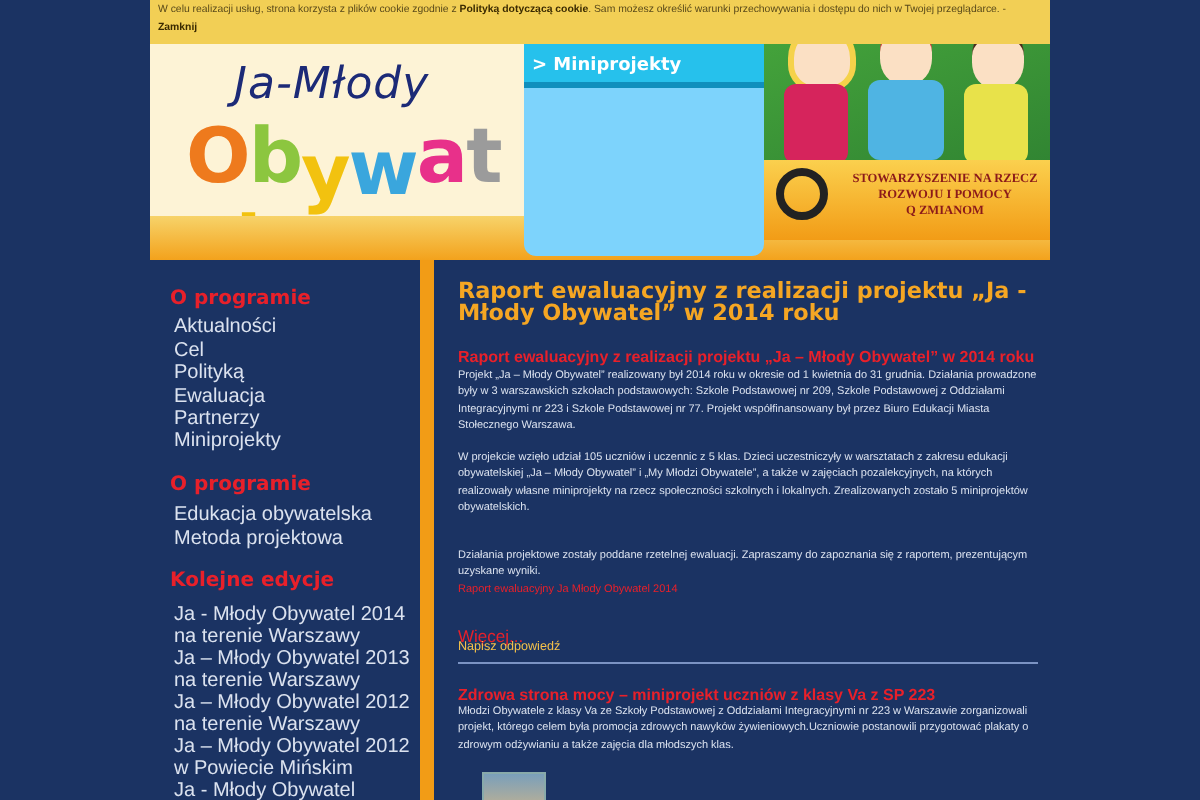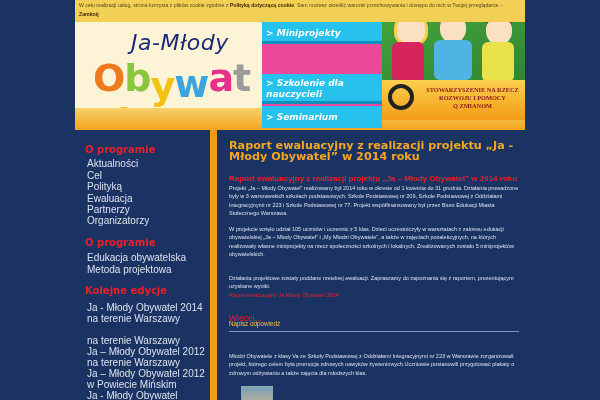--- a/index.html
+++ b/index.html
@@ -1,25 +1,25 @@
 <!DOCTYPE html>
 <html><head>
 <meta charset="utf-8">
 <style>
   html, body { margin:0; padding:0; }
   body { width:600px; height:400px; overflow:hidden; background:#1b3363; font-family:"Liberation Sans", sans-serif; position:relative; }
   .cookie { position:absolute; left:75px; top:0; width:450px; height:22px; background:#f2cf55; font-size:5.2px; color:#5a4a1a; padding:1px 4px; box-sizing:border-box; line-height:9px; z-index:3; }
   .cookie b { color:#3a2a00; }
   .header { position:absolute; left:75px; top:0; width:450px; height:130px; background:#fdf3d6; overflow:hidden; }
   .logo { position:absolute; left:0; top:22px; width:185px; height:100px; }
-  .logo .l1 { position:absolute; left:42px; top:8px; font-family:"DejaVu Sans", sans-serif; font-size:22px; color:#1c2a77; font-style:italic; letter-spacing:0.5px;margin-left:14px; }
+  .logo .l1 { position:absolute; left:42px; top:8px; font-family:"DejaVu Sans", sans-serif; font-size:22px; color:#1c2a77; font-style:italic; letter-spacing:0.5px; }
   .logo .l2 { position:absolute; left:18px; top:34px; font-family:"DejaVu Sans", sans-serif; font-size:38px; font-weight:bold; letter-spacing:-1px; }
   .logo .l2 span { display:inline-block; }
   .swoosh { position:absolute; left:0; top:108px; width:450px; height:22px; background:linear-gradient(180deg,#f7d36a,#f3a21c); }
-  .nav { position:absolute; left:187px; top:10px; width:120px; height:118px; background:#ec4899; border-radius:0 0 6px 6px;font-style:italic; }
+  .nav { position:absolute; left:187px; top:10px; width:120px; height:118px; background:#7dd3fc; border-radius:0 0 6px 6px; }
   .nav .item { position:absolute; left:0; width:120px; height:22px; background:#26c1ec; color:#fff; font-family:"DejaVu Sans", sans-serif; font-size:9px; font-weight:bold; box-sizing:border-box; padding-left:4px; line-height:22px; border-bottom:3px solid #0f8fbd; }
   .hero { position:absolute; left:307px; top:8px; width:143px; height:102px; background:linear-gradient(160deg,#46a63c,#2c7d30); overflow:hidden; }
   .kid { position:absolute; border-radius:50% 50% 40% 40%; }
   .org { position:absolute; left:307px; top:80px; width:143px; height:40px; background:linear-gradient(180deg,#fbd04e,#f29c16); }
   .org .q { position:absolute; left:6px; top:4px; width:26px; height:26px; border:4px solid #222; border-radius:50%; box-sizing:border-box; font-size:0; }
   .org .txt { position:absolute; left:38px; top:6px; width:105px; font-family:"Liberation Serif", serif; font-size:6.3px; color:#8b1a1a; font-weight:bold; text-align:center; line-height:8px; }
   .sidebar { position:absolute; left:75px; top:130px; width:140px; height:270px; background:#1b3363; }
   .orange-bar { position:absolute; left:210px; top:130px; width:7px; height:270px; background:#f29c16; }
   .sec-title { position:absolute; left:10px; color:#e8202a; font-family:"DejaVu Sans", sans-serif; font-size:10px; font-weight:bold; }
   .side-link { position:absolute; left:12px; color:#dbe2ef; font-size:10px; }
@@ -55,58 +55,58 @@
   <div class="org">
     <div class="q"></div>
     <div class="txt">
       <div>STOWARZYSZENIE NA RZECZ</div>
       <div>ROZWOJU I POMOCY</div>
       <div>Q ZMIANOM</div>
     </div>
   </div>
   <div class="nav">
     <div class="item" style="top:12px">&gt; Miniprojekty</div>
-    <div class="item" style="top:64px;height:30px;line-height:11px;padding-top:4px">&gt; Szkolenie dla nauczycieli</div>
-    <div class="item" style="top:96px;border-bottom:none">&gt; Seminarium</div>
   </div>
 </div>
 
 <div class="cookie">
   <span>W celu realizacji usług, strona korzysta z plików cookie zgodnie z </span><b>Polityką dotyczącą cookie</b><span>. Sam możesz określić warunki przechowywania i dostępu do nich w Twojej przeglądarce. - </span><b>Zamknij</b>
 </div>
 
 <div class="sidebar">
   <div class="sec-title" style="top:14px">O programie</div>
   <div class="side-link" style="top:28px">Aktualności</div>
   <div class="side-link" style="top:40px">Cel</div>
   <div class="side-link" style="top:51px">Polityką</div>
   <div class="side-link" style="top:63px">Ewaluacja</div>
   <div class="side-link" style="top:74px">Partnerzy</div>
-  <div class="side-link" style="top:85px">Organizatorzy</div>
+  <div class="side-link" style="top:85px">Miniprojekty</div>
   <div class="sec-title" style="top:107px">O programie</div>
   <div class="side-link" style="top:122px">Edukacja obywatelska</div>
   <div class="side-link" style="top:134px">Metoda projektowa</div>
   <div class="sec-title" style="top:155px">Kolejne edycje</div>
   <div class="side-link" style="top:172px">Ja - Młody Obywatel 2014</div>
   <div class="side-link" style="top:183px">na terenie Warszawy</div>
+  <div class="side-link" style="top:194px">Ja – Młody Obywatel 2013</div>
   <div class="side-link" style="top:205px">na terenie Warszawy</div>
   <div class="side-link" style="top:216px">Ja – Młody Obywatel 2012</div>
   <div class="side-link" style="top:227px">na terenie Warszawy</div>
   <div class="side-link" style="top:238px">Ja – Młody Obywatel 2012</div>
   <div class="side-link" style="top:249px">w Powiecie Mińskim</div>
   <div class="side-link" style="top:260px">Ja - Młody Obywatel 2010/2011</div>
 </div>
 
 <div class="orange-bar"></div>
 
 <div class="main">
   <div class="main-title">Raport ewaluacyjny z realizacji projektu „Ja - Młody Obywatel” w 2014 roku</div>
   <div class="red-h" style="top:44px">Raport ewaluacyjny z realizacji projektu „Ja – Młody Obywatel” w 2014 roku</div>
   <div class="para" style="top:54px">Projekt „Ja – Młody Obywatel” realizowany był 2014 roku w okresie od 1 kwietnia do 31 grudnia. Działania prowadzone były w 3 warszawskich szkołach podstawowych: Szkole Podstawowej nr 209, Szkole Podstawowej z Oddziałami Integracyjnymi nr 223 i Szkole Podstawowej nr 77. Projekt współfinansowany był przez Biuro Edukacji Miasta Stołecznego Warszawa.</div>
   <div class="para" style="top:95px">W projekcie wzięło udział 105 uczniów i uczennic z 5 klas. Dzieci uczestniczyły w warsztatach z zakresu edukacji obywatelskiej „Ja – Młody Obywatel” i „My Młodzi Obywatele”, a także w zajęciach pozalekcyjnych, na których realizowały własne miniprojekty na rzecz społeczności szkolnych i lokalnych. Zrealizowanych zostało 5 miniprojektów obywatelskich.</div>
   <div class="para" style="top:144px">Działania projektowe zostały poddane rzetelnej ewaluacji. Zapraszamy do zapoznania się z raportem, prezentującym uzyskane wyniki.</div>
   <div class="link-red" style="top:162px">Raport ewaluacyjny Ja Młody Obywatel 2014</div>
   <div class="more" style="top:183px">Więcej...</div>
   <div class="reply" style="top:190px">Napisz odpowiedź</div>
   <div class="hr" style="top:201px"></div>
+  <div class="red-h" style="top:213px">Zdrowa strona mocy – miniprojekt uczniów z klasy Va z SP 223</div>
   <div class="para" style="top:222px">Młodzi Obywatele z klasy Va ze Szkoły Podstawowej z Oddziałami Integracyjnymi nr 223 w Warszawie zorganizowali projekt, którego celem była promocja zdrowych nawyków żywieniowych.Uczniowie postanowili przygotować plakaty o zdrowym odżywianiu a także zajęcia dla młodszych klas.</div>
 </div>
 <div class="thumb" style="left:241px"></div>
 
 </body></html>

